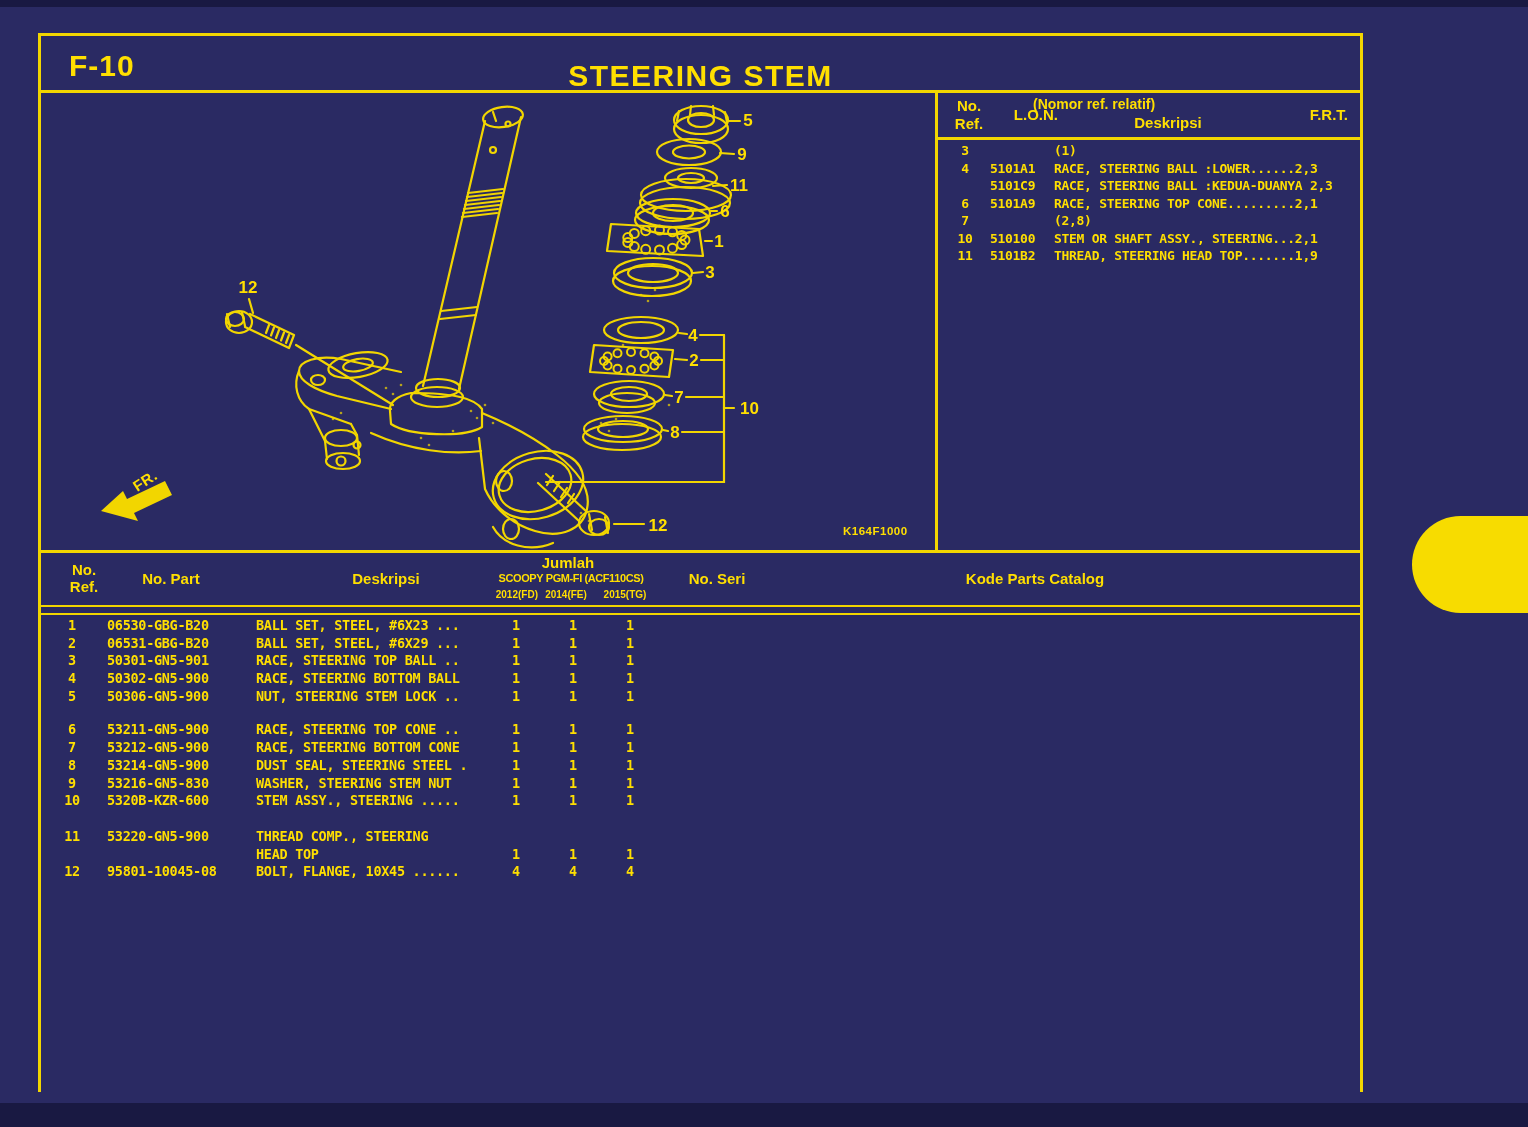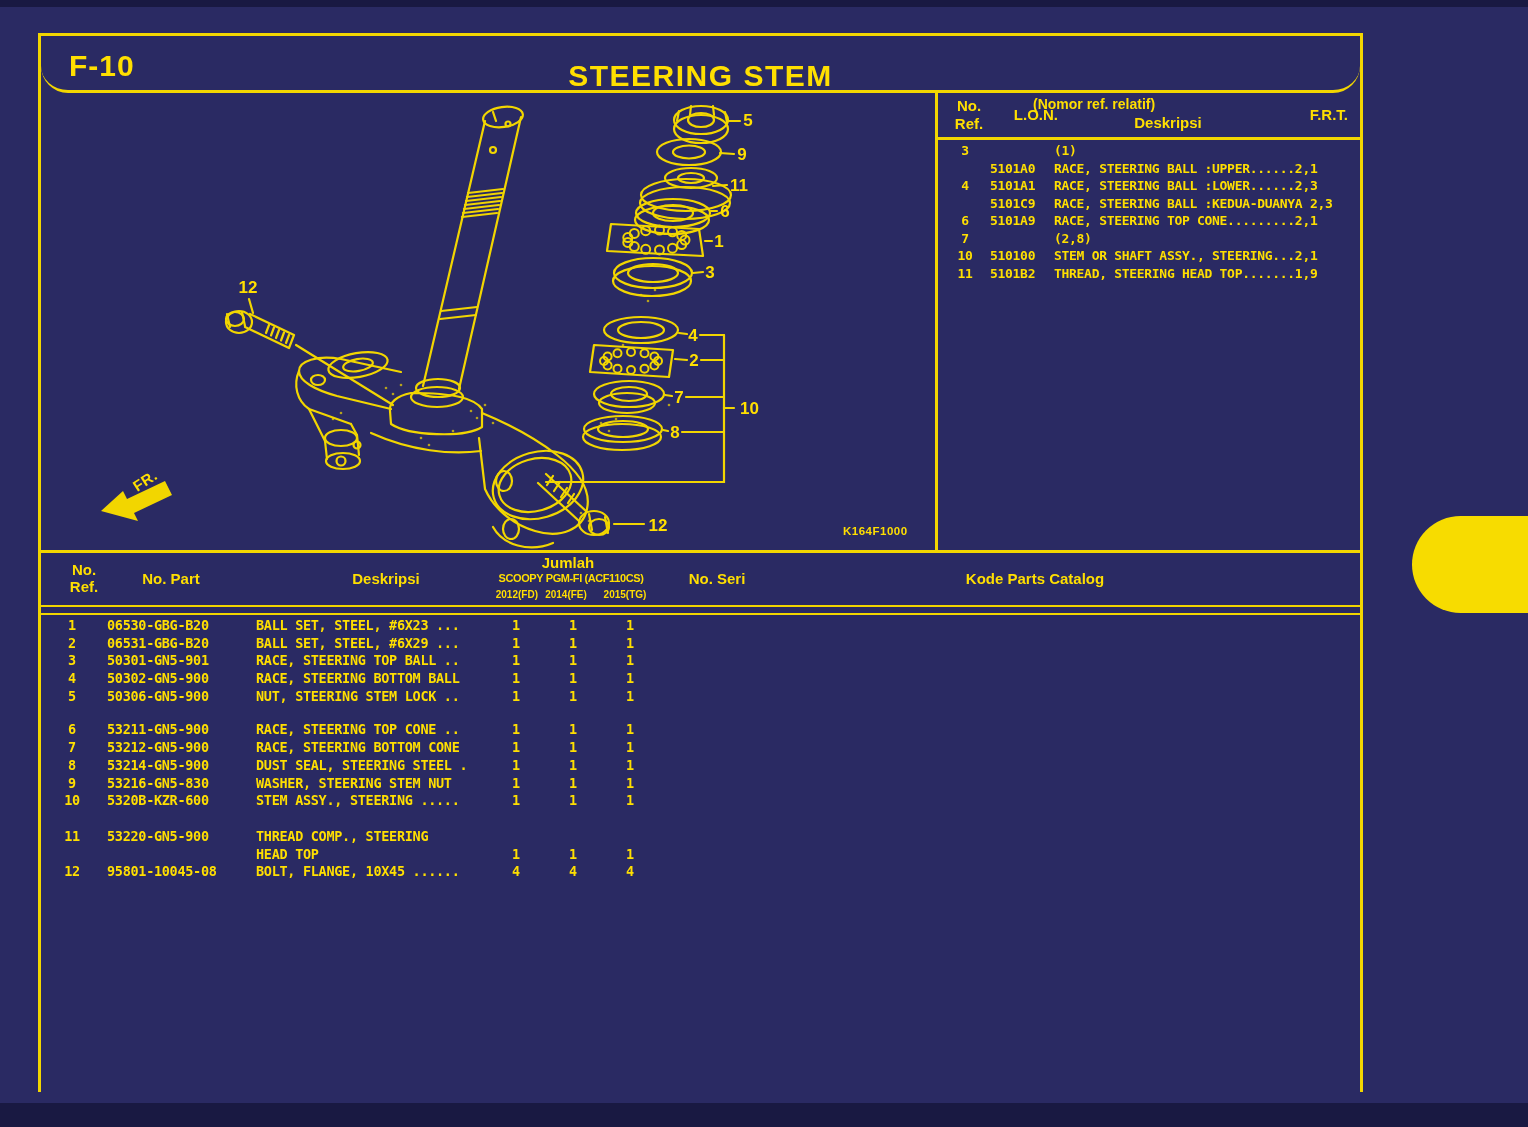--- a/index.html
+++ b/index.html
@@ -13,21 +13,21 @@
   }
   .strip{position:absolute;left:0;width:100%;background:var(--bgdark);}
   .strip.top{top:0;height:7px;}
   .strip.bottom{top:1103px;height:24px;}
 
   
   .frame{
     position:absolute;left:38px;top:33px;width:1319px;height:1056px;
     border-left:3px solid var(--ln);border-right:3px solid var(--ln);border-top:3px solid var(--ln);
   }
-  .hdr{position:absolute;left:0;top:0;width:100%;height:54px;border-bottom:3px solid var(--ln);border-radius:27px;}
+  .hdr{position:absolute;left:0;top:0;width:100%;height:54px;border-bottom:3px solid var(--ln);}
   .hdr .code{position:absolute;left:28px;top:13px;font-size:30px;font-weight:bold;color:var(--tx);letter-spacing:1px;}
   .hdr .title{position:absolute;left:0;top:23px;width:100%;text-align:center;font-size:30px;font-weight:bold;color:var(--tx);letter-spacing:1.5px;}
 
   .content{position:absolute;left:0;top:57px;width:100%;height:457px;border-bottom:3px solid var(--ln);}
   .diagram{position:absolute;left:0;top:0;width:894px;height:457px;}
   .refpanel{position:absolute;left:894px;top:0;right:0;height:457px;border-left:3px solid var(--ln);}
   .refhdr{position:absolute;left:0;top:0;right:0;height:44px;border-bottom:3px solid var(--ln);color:var(--tx);font-weight:bold;font-size:15px;}
   .refhdr .h-no{position:absolute;left:8px;top:4px;width:46px;text-align:center;line-height:18px;}
   .refhdr .h-lon{position:absolute;left:56px;top:13px;width:64px;text-align:right;}
   .refhdr .h-note{position:absolute;left:95px;top:3px;width:190px;text-align:left;font-size:14px;}
@@ -296,25 +296,20 @@
         <div class="h-desk">Deskripsi</div>
         <div class="h-frt">F.R.T.</div>
       </div>
       <div class="refrows">
         <div class="rrow">
             <span class="r-ref">3</span>
             <span class="r-lon"></span>
             <span class="r-desc">(1)</span>
           </div>
         <div class="rrow">
-            <span class="r-ref"></span>
-            <span class="r-lon">5101A0</span>
-            <span class="r-desc">RACE, STEERING BALL :UPPER......2,1</span>
-          </div>
-        <div class="rrow">
             <span class="r-ref">4</span>
             <span class="r-lon">5101A1</span>
             <span class="r-desc">RACE, STEERING BALL :LOWER......2,3</span>
           </div>
         <div class="rrow">
             <span class="r-ref"></span>
             <span class="r-lon">5101C9</span>
             <span class="r-desc">RACE, STEERING BALL :KEDUA-DUANYA 2,3</span>
           </div>
         <div class="rrow">

